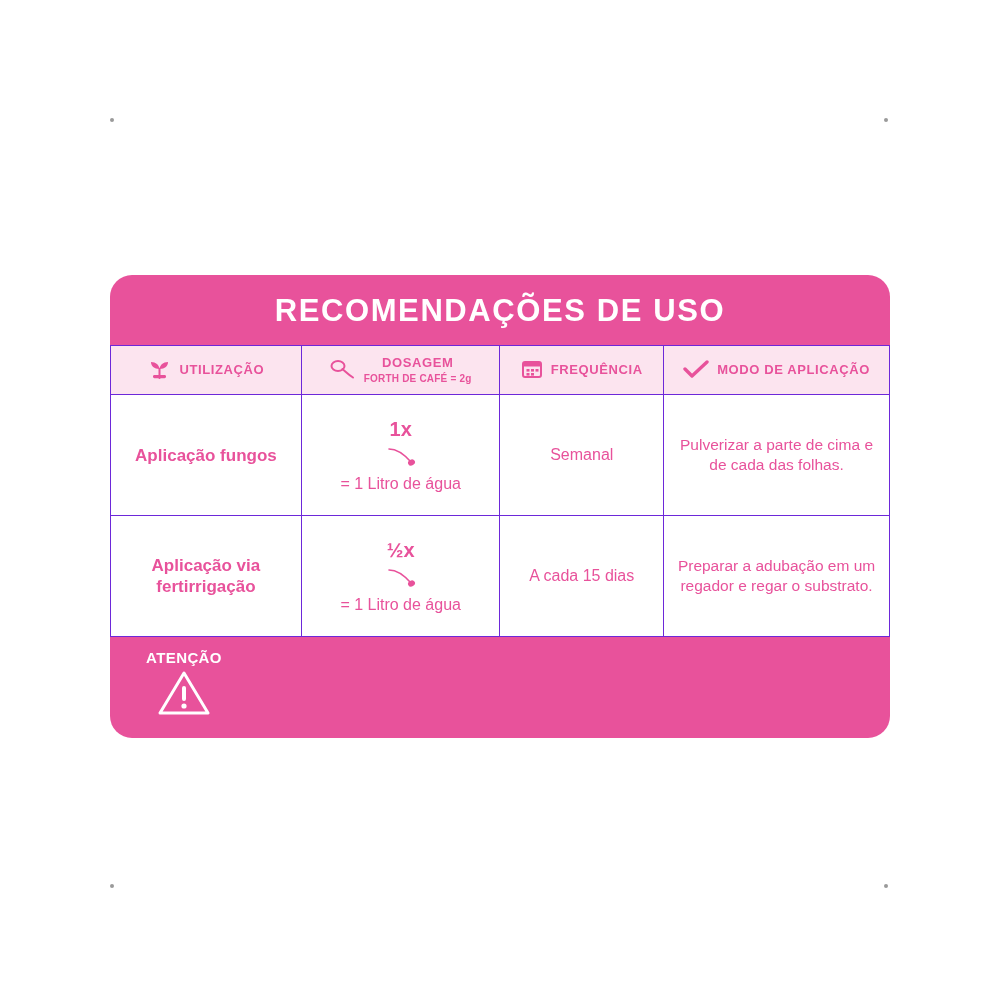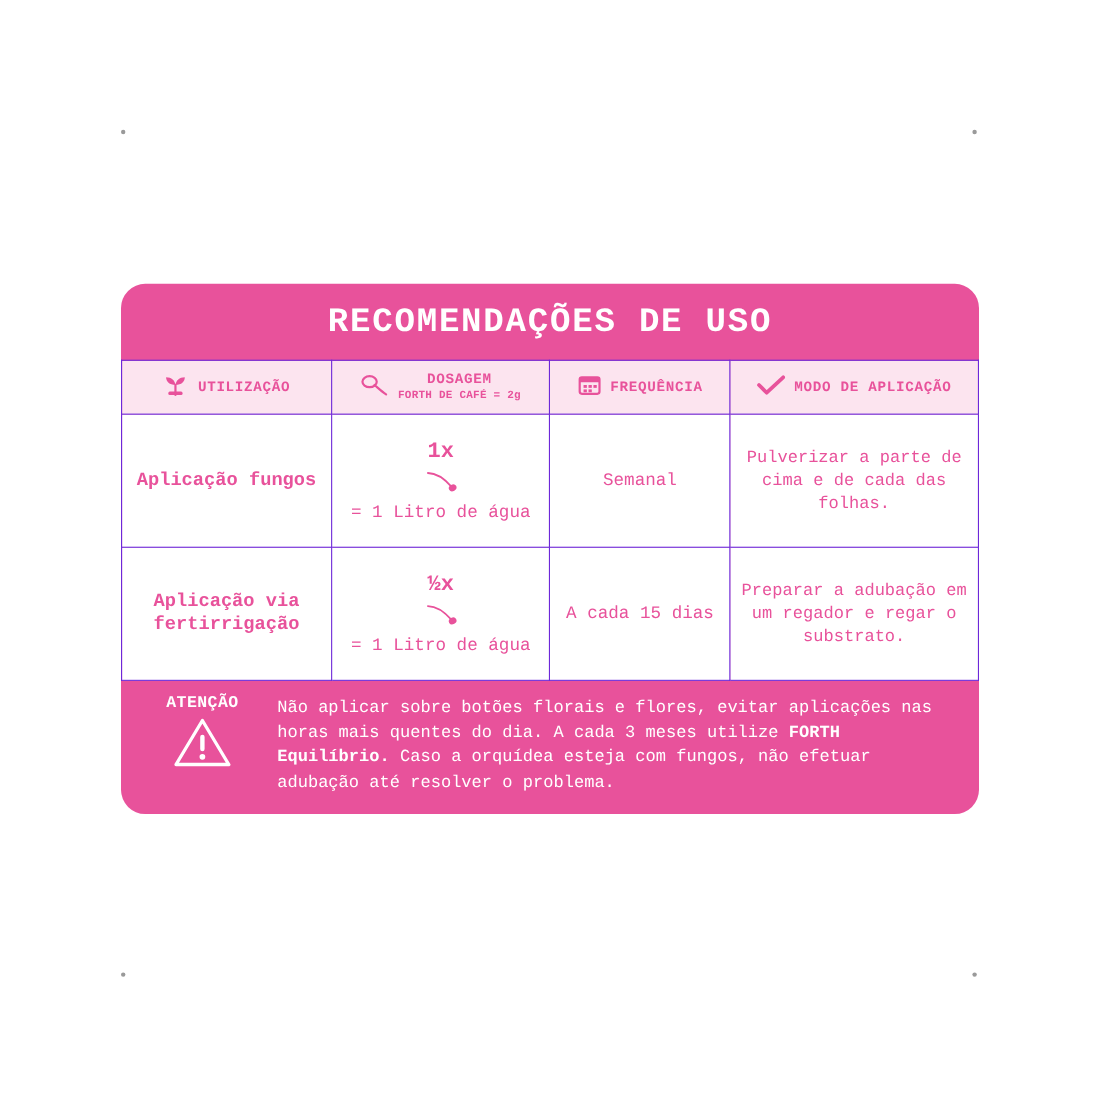--- a/index.html
+++ b/index.html
@@ -24,27 +24,26 @@
     border-radius: 50%;
   }
   .reg-tl { left: 110px; top: 118px; }
   .reg-tr { left: 884px; top: 118px; }
   .reg-bl { left: 110px; top: 884px; }
   .reg-br { left: 884px; top: 884px; }
 
   .card {
     position: absolute;
     left: 110px;
-    top: 258px;
+    top: 275px;
     width: 780px;
     background: #e8529b;
     border-radius: 22px;
     overflow: hidden;
     box-shadow: 0 0 0 0 rgba(0,0,0,0);
-    font-family: Liberation Mono, monospace;
   }
 
   .card-title {
     color: #ffffff;
     text-align: center;
     font-size: 31px;
     font-weight: bold;
     letter-spacing: 1.6px;
     padding: 18px 0 16px 0;
   }
@@ -118,21 +117,21 @@
 
   
   col.c1 { width: 24.5%; }
   col.c2 { width: 25.5%; }
   col.c3 { width: 21%; }
   col.c4 { width: 29%; }
 
   
   .attention {
     display: flex;
-    padding: 12px 18px 18px 18px;
+    padding: 12px 4px 18px 18px;
     gap: 12px;
     align-items: flex-start;
   }
   .att-left {
     width: 112px;
     flex: 0 0 112px;
     display: flex;
     flex-direction: column;
     align-items: center;
   }
@@ -269,18 +268,15 @@
     <div class="att-left">
       <div class="att-title">ATENÇÃO</div>
       <span>
         <svg width="52" height="46" viewBox="0 0 52 46" aria-hidden="true">
           <path d="M26 3 L50 43 L2 43 Z" fill="none" stroke="#ffffff" stroke-width="3" stroke-linejoin="round"></path>
           <rect x="24" y="16" width="4" height="15" rx="2" fill="#ffffff"></rect>
           <circle cx="26" cy="36" r="2.6" fill="#ffffff"></circle>
         </svg>
       </span>
     </div>
-    <div class="att-text">
-      <span>Não aplicar sobre botões florais e flores, evitar aplicações nas horas mais quentes do dia. A cada 3 meses utilize </span><b>FORTH Equilíbrio.</b><span> Caso a orquídea esteja com fungos, não efetuar adubação até resolver o problema.</span>
-    </div>
   </div>
 
 </div>
 
 </body></html>

